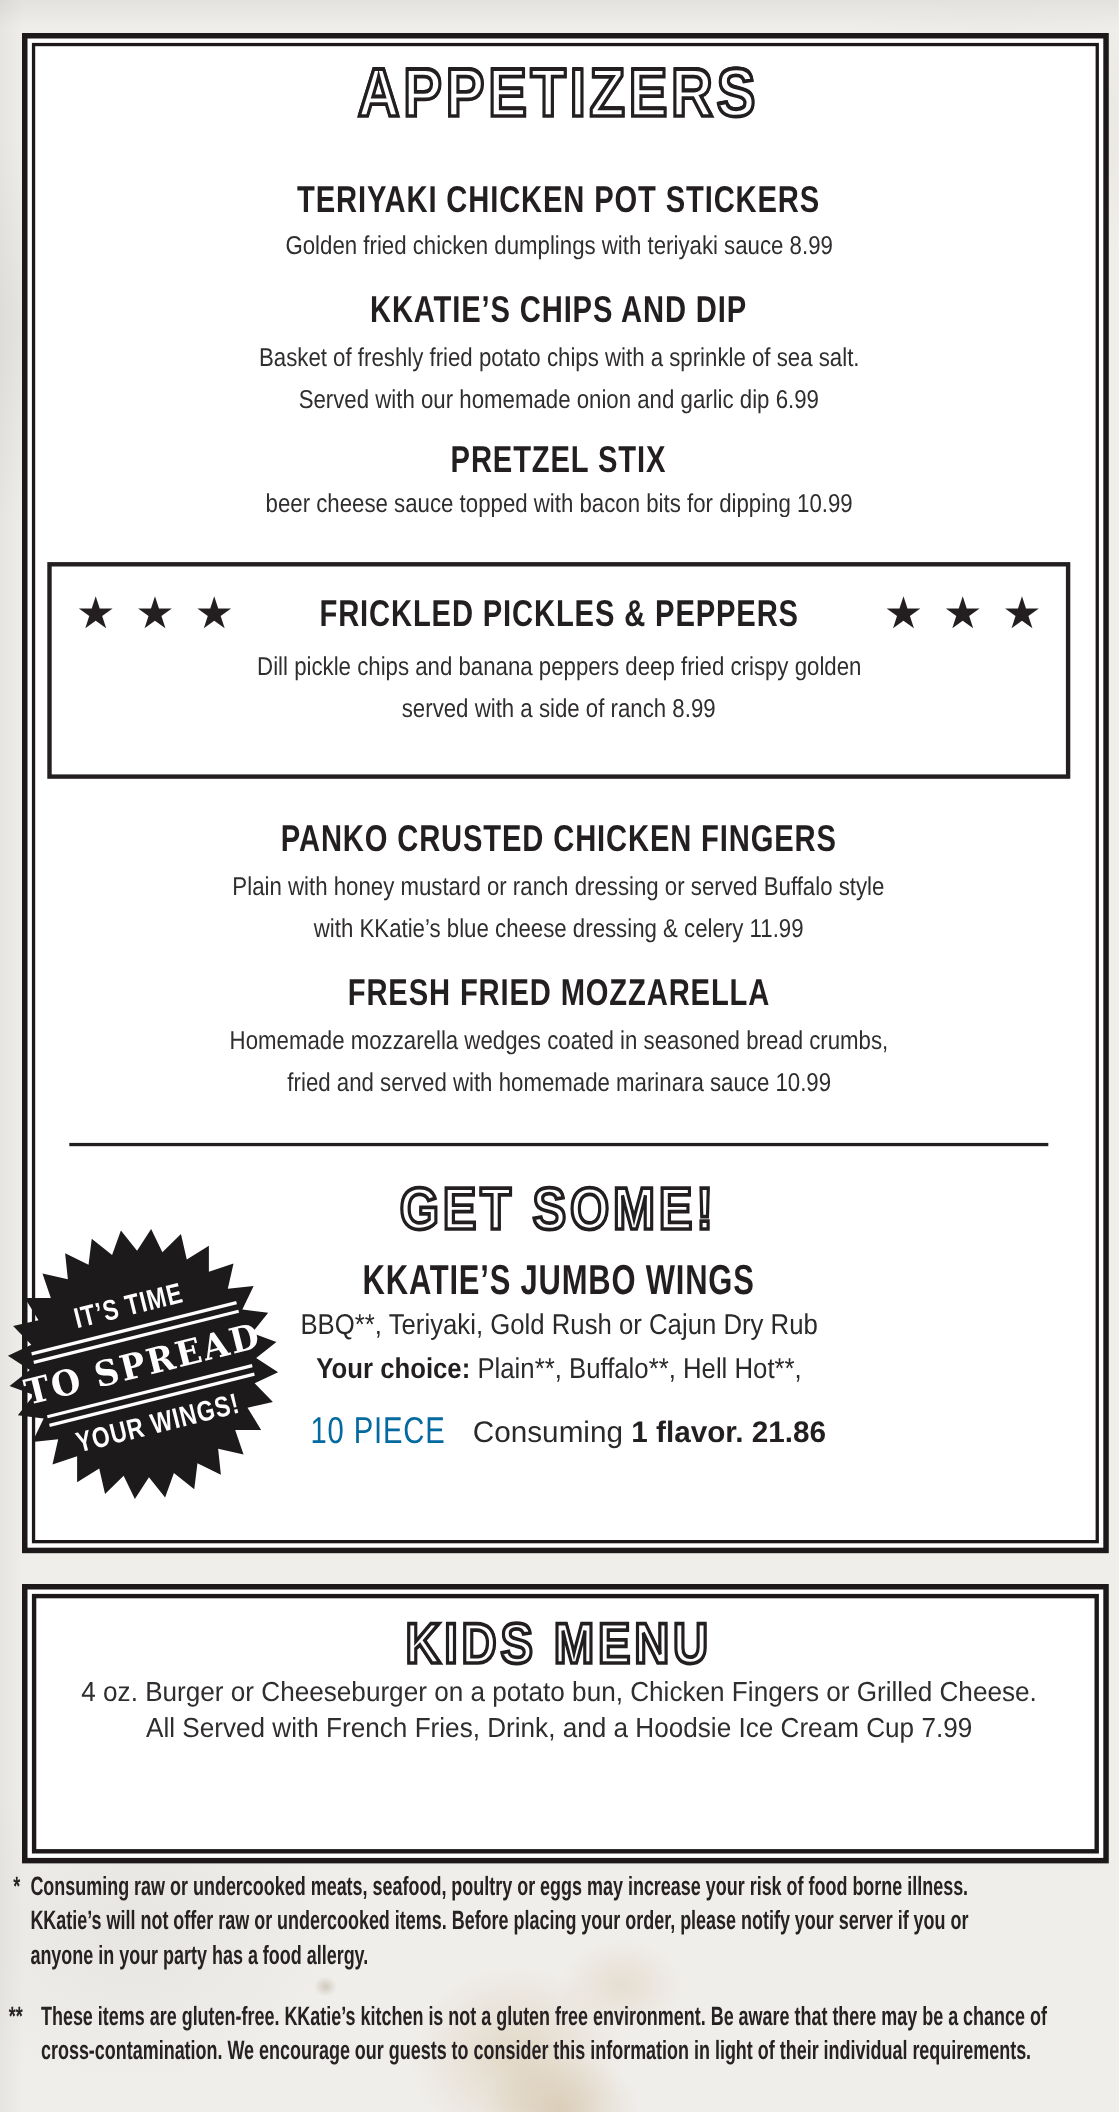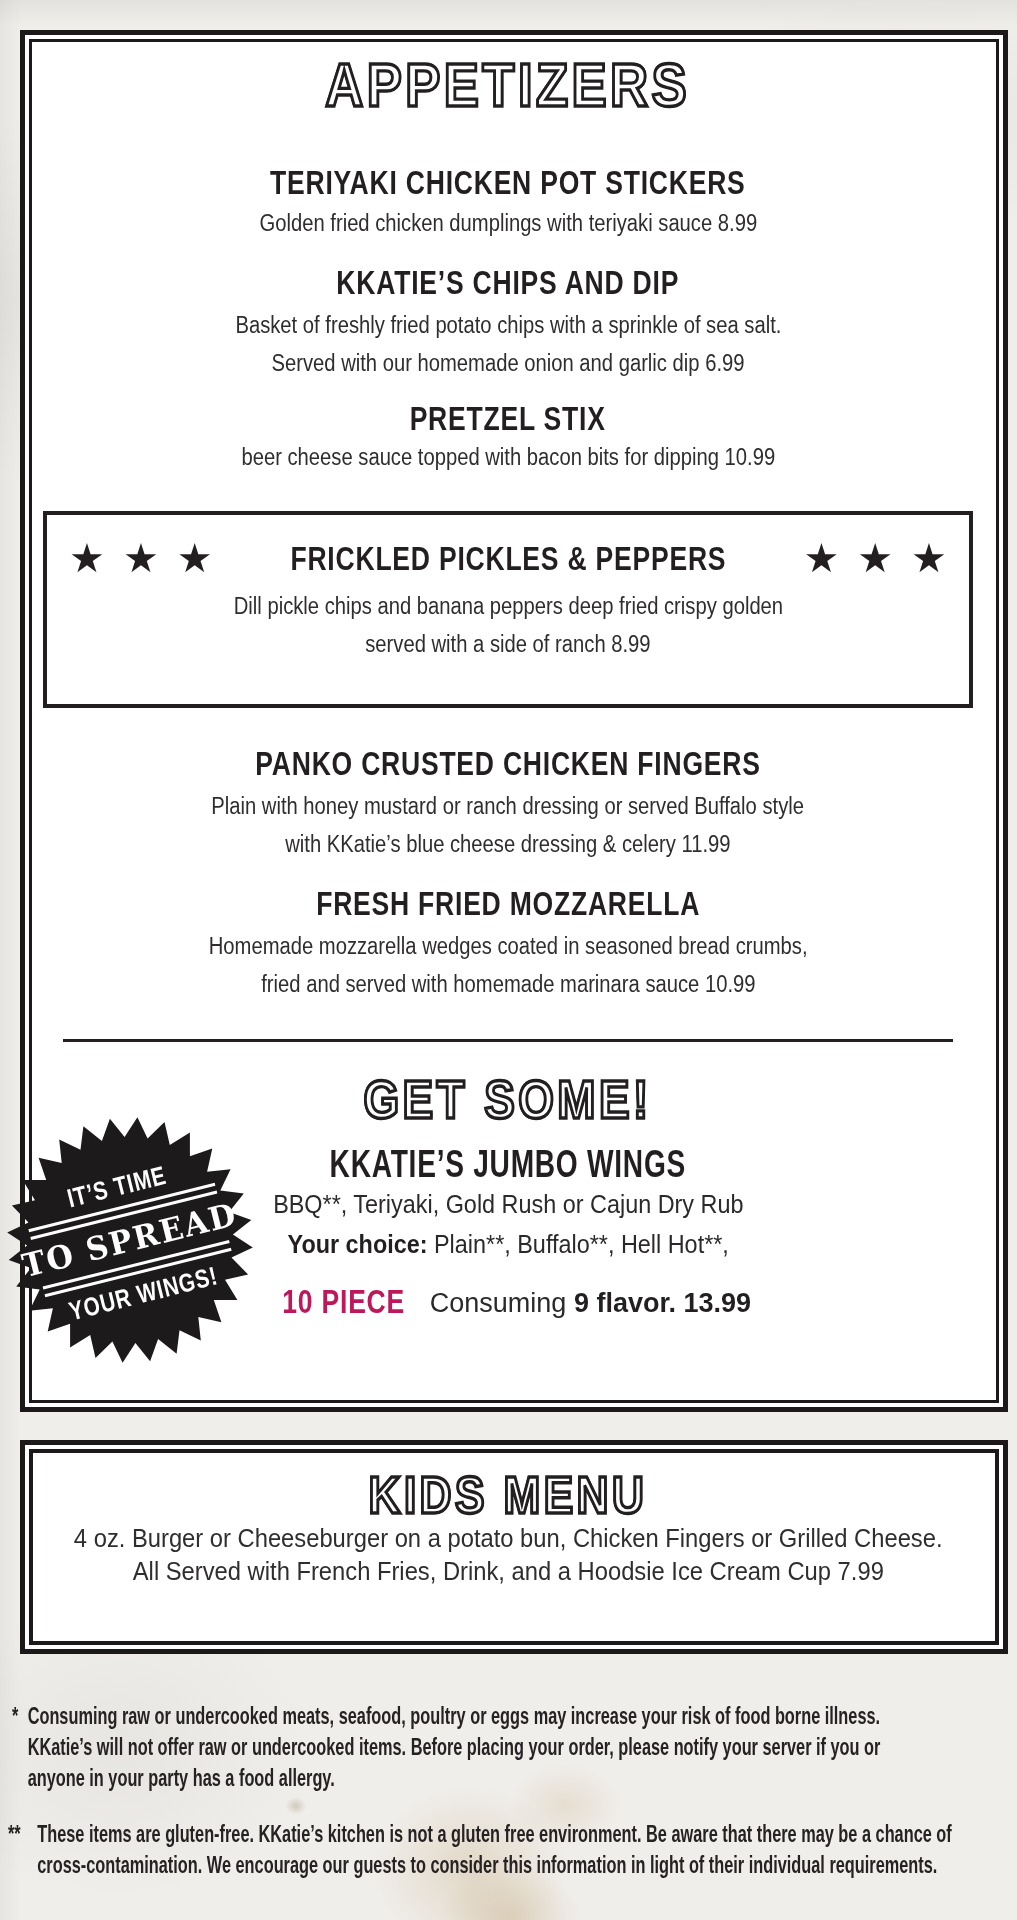--- a/index.html
+++ b/index.html
@@ -47,21 +47,21 @@
   .featured{margin:35px auto 0;width:930px;box-sizing:border-box;border:4px solid #231f20;
             padding:18px 6px 41px;background:#fff;}
   .featured-h{display:flex;align-items:center;justify-content:center;gap:14px;height:50px;}
   .star{font-size:40px;line-height:40px;color:#231f20;margin:0 2px;}
   
   .divider{height:3px;background:#231f20;width:890px;margin:36px auto 0;}
   
   .wings-line{margin:0;text-align:center;font-size:26px;line-height:40px;color:#2c292a;}
   .wings-line .lead{font-weight:700;color:#231f20;}
   .price-line{margin:16px 0 0;text-align:center;line-height:42px;color:#2c292a;font-size:27px;}
-  .price-size{font-weight:700;font-size:34px;letter-spacing:1px;color:#be185d;vertical-align:-1px;}
+  .price-size{font-weight:400;font-size:34px;letter-spacing:1px;color:#0369a1;vertical-align:-1px;}
   .price-bold{font-weight:700;color:#231f20;}
   
   .badge{position:absolute;left:6px;top:1116px;width:248px;height:248px;z-index:6;}
   .badge svg{position:absolute;inset:0;}
   .badge-rot{position:absolute;inset:0;display:flex;flex-direction:column;align-items:center;
              justify-content:center;transform:rotate(-14deg);gap:7px;}
   .badge-t{color:#fff;font-weight:700;font-size:26px;line-height:26px;letter-spacing:1px;}
   .badge-serif{color:#fff;font-family:"DejaVu Serif",serif;font-weight:700;font-size:32px;
                line-height:34px;letter-spacing:2px;}
   .rules{display:flex;flex-direction:column;gap:5px;width:192px;}
@@ -136,21 +136,21 @@
           <p class="desc"><span class="cx" style="--sx:.86">fried and served with homemade marinara sauce 10.99</span></p>
         </div>
 
         <div class="divider"></div>
 
         <div>
           <h1 class="outline-title t-getsome"><span class="cx" style="--sx:.85">GET SOME!</span></h1>
           <h2 class="item-h mt16" style="font-size:38px;"><span class="cx" style="--sx:.74">KKATIE’S JUMBO WINGS</span></h2>
           <p class="wings-line"><span class="cx" style="--sx:.9">BBQ**, Teriyaki, Gold Rush or Cajun Dry Rub</span></p>
           <p class="wings-line mt10"><span class="cx" style="--sx:.9"><span class="lead">Your choice:</span><span> Plain**, Buffalo**, Hell Hot**,</span></span></p>
-          <p class="price-line"><span class="price-size"><span class="cx" style="--sx:.78">10 PIECE</span></span><span> Consuming </span><span class="price-bold">9 flavor. 13.99</span></p>
+          <p class="price-line"><span class="price-size"><span class="cx" style="--sx:.78">10 PIECE</span></span><span> Consuming </span><span class="price-bold">1 flavor. 21.86</span></p>
         </div>
 
       </div>
     </div>
   </section>
 
   <div class="badge">
     <svg viewBox="0 0 248 248">
       <polygon id="burst" fill="#1d1a1b" points="131.4,1.2 141.6,22.5 158.5,5.9 163.8,29.0 183.9,16.6 183.9,40.2 206.3,32.6 201.1,55.7 224.6,53.2 214.3,74.5 237.8,77.4 223.1,95.9 245.3,103.9 226.9,118.6 246.8,131.4 225.5,141.6 242.1,158.5 219.0,163.8 231.4,183.9 207.8,183.9 215.4,206.3 192.3,201.1 194.8,224.6 173.5,214.3 170.6,237.8 152.1,223.1 144.1,245.3 129.4,226.9 116.6,246.8 106.4,225.5 89.5,242.1 84.2,219.0 64.1,231.4 64.1,207.8 41.7,215.4 46.9,192.3 23.4,194.8 33.7,173.5 10.2,170.6 24.9,152.1 2.7,144.1 21.1,129.4 1.2,116.6 22.5,106.4 5.9,89.5 29.0,84.2 16.6,64.1 40.2,64.1 32.6,41.7 55.7,46.9 53.2,23.4 74.5,33.7 77.4,10.2 95.9,24.9 103.9,2.7 118.6,21.1"></polygon>
     </svg>
@@ -162,21 +162,21 @@
         </div>
       <div class="badge-serif"><span class="cx" style="--sx:.95">TO SPREAD</span></div>
       <div class="rules">
           <div></div>
           <div></div>
         </div>
       <div class="badge-t"><span class="cx" style="--sx:.8">YOUR WINGS!</span></div>
     </div>
   </div>
 
-  <section class="dbox kids" style="top:1440px;height:214px;text-decoration:underline;">
+  <section class="dbox kids" style="top:1440px;height:254px;text-decoration:underline;">
     <div class="dbox-inner">
       <div class="box-content">
         <h1 class="outline-title t-kids"><span class="cx" style="--sx:.85">KIDS MENU</span></h1>
         <p class="kids-desc mt4"><span class="cx" style="--sx:.95">4 oz. Burger or Cheeseburger on a potato bun, Chicken Fingers or Grilled Cheese.</span></p>
         <p class="kids-desc mt7"><span class="cx" style="--sx:.95">All Served with French Fries, Drink, and a Hoodsie Ice Cream Cup 7.99</span></p>
       </div>
     </div>
   </section>
 
   <div class="footnote fn1">

